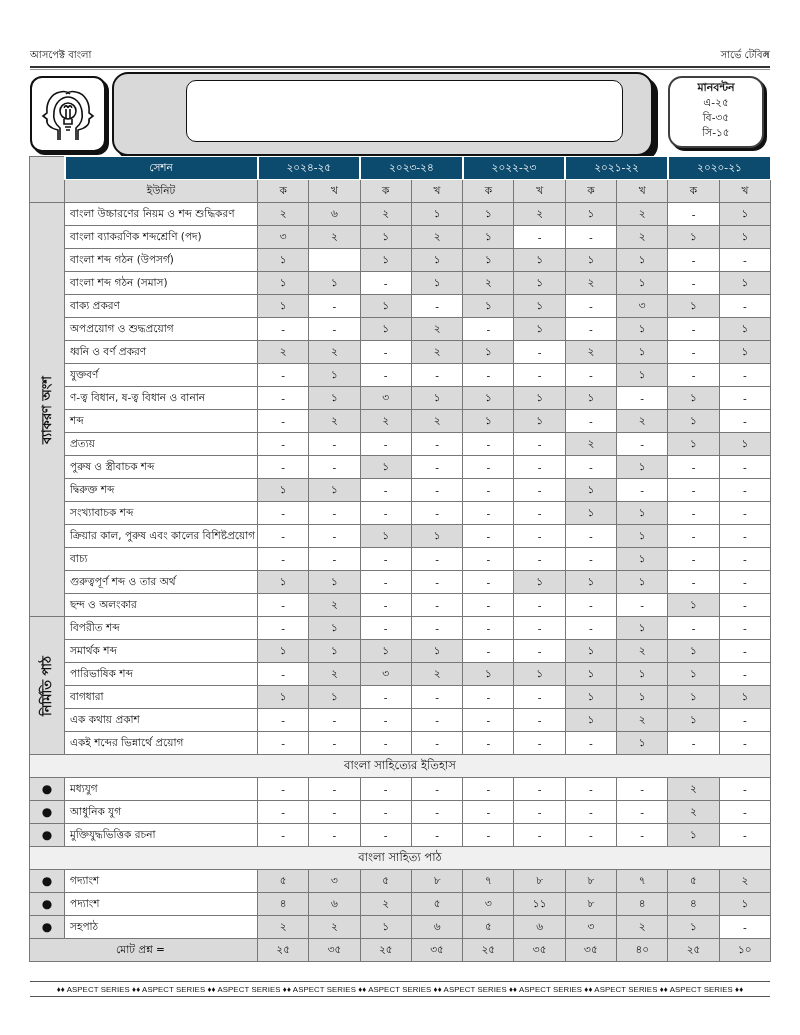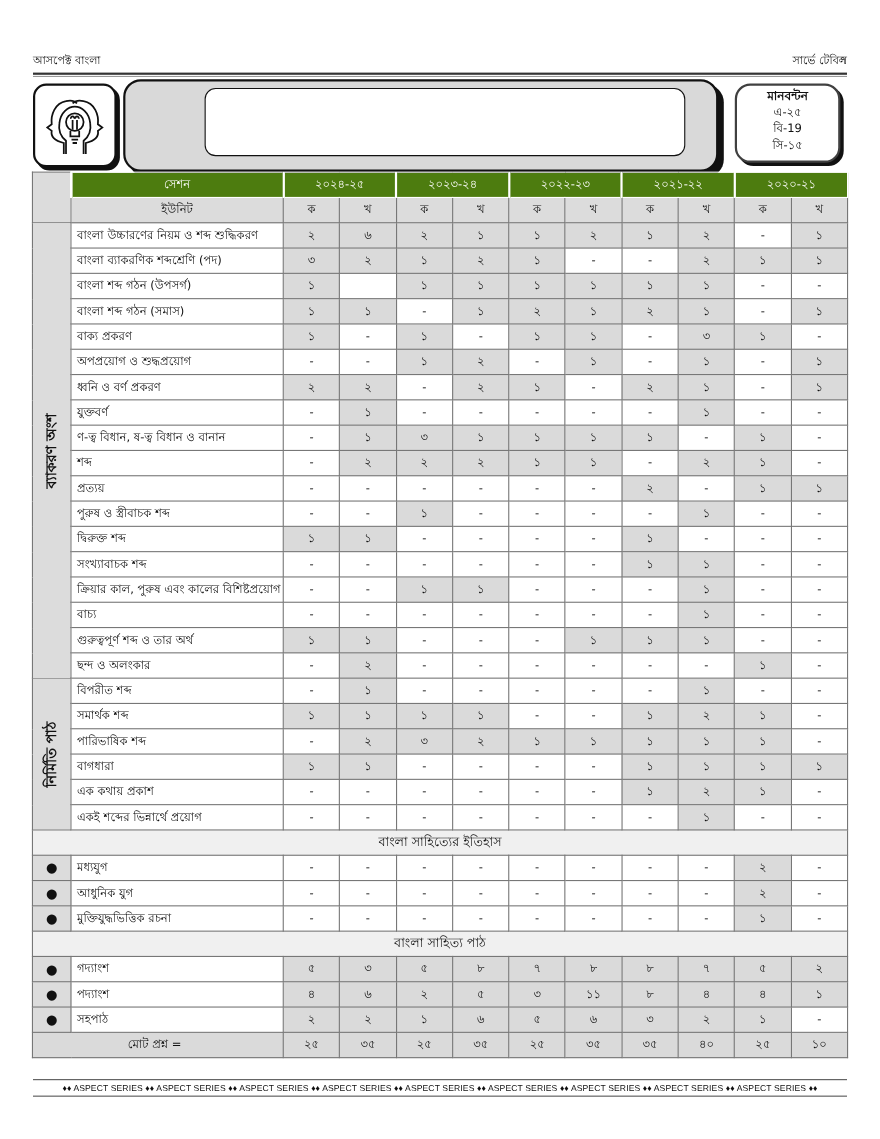--- a/index.html
+++ b/index.html
@@ -17,21 +17,21 @@
   .title-inner { position: absolute; left: 72px; top: 6px; width: 435px; height: 60px; border: 1.5px solid #111; border-radius: 10px; background: #fff; text-align: center; }
   .title-main { font-size: 21px; font-weight: bold; margin-top: 5px; line-height: 24px; }
   .title-sub { font-size: 12.5px; margin-top: 4px; line-height: 16px; }
 
   .marks-box { position: absolute; left: 668px; top: 76px; width: 96px; height: 72px; border: 2px solid #404040; border-radius: 14px; box-shadow: 3px 3px 0 #111; background: #fff; text-align: center; font-size: 10.5px; line-height: 15px; padding-top: 2px; box-sizing: border-box; }
   .marks-box .mhead { font-weight: bold; font-size: 11px; }
 
   table.grid { position: absolute; left: 29px; top: 156px; width: 742px; border-collapse: collapse; table-layout: fixed; font-size: 10.5px; }
   table.grid td, table.grid th { border: 1px solid #777; height: 22px; padding: 0; text-align: center; font-weight: normal; }
   table.grid .topic { text-align: left; padding-left: 5px; white-space: nowrap; overflow: hidden; }
-  .hdr-black { background: #4d7c0f; color: #fff; border-color: #fff !important; border-left: 2px solid #fff !important; }
+  .hdr-black { background: #0c4a6e; color: #fff; border-color: #fff !important; border-left: 2px solid #fff !important; }
   .hdr-gray { background: #dcdcdc; font-weight: bold; margin-left: 16px; }
   .filled { background: #dadada; }
   .empty { background: #ffffff; }
   .side { background: #dcdcdc; position: relative; }
   .side .vlabel { position: absolute; left: 50%; top: 50%; transform: translate(-50%,-50%) rotate(-90deg); white-space: nowrap; font-weight: bold; font-size: 13px; }
   .section-row td { background: #f0f0f0; font-weight: bold; font-size: 11.5px; }
   .bullet-cell { background: #dcdcdc; font-size: 12px; }
   .total-row td { background: #dadada; font-weight: bold; }
   .total-label { text-align: left; padding-right: 6px !important; }
 
@@ -62,21 +62,21 @@
 </div>
 
 <div class="title-outer">
   <div class="title-inner">
   </div>
 </div>
 
 <div class="marks-box">
   <div class="mhead">মানবন্টন</div>
   <div>এ-২৫</div>
-  <div>বি-19</div>
+  <div>বি-৩৫</div>
   <div>সি-১৫</div>
 </div>
 
 <table class="grid">
   <colgroup>
     <col style="width:35px">
       <col style="width:193px">
     <col>
       <col>
       <col>

